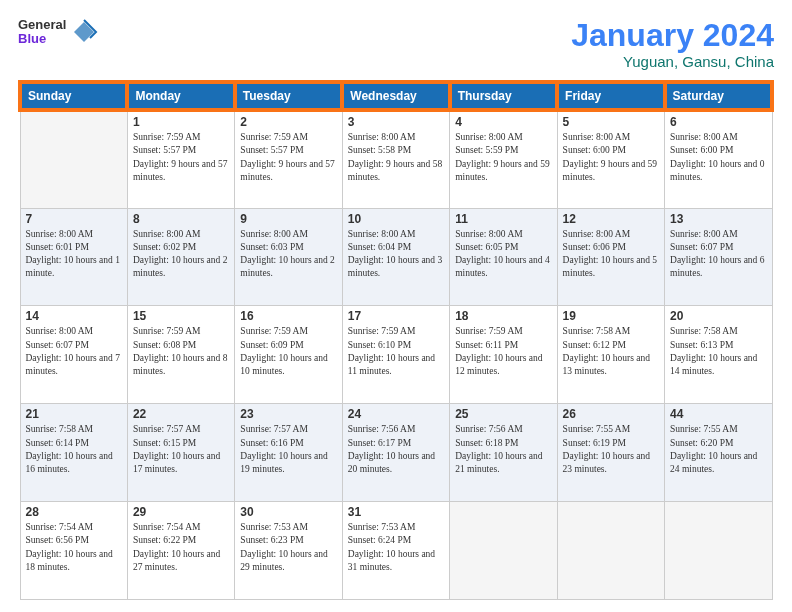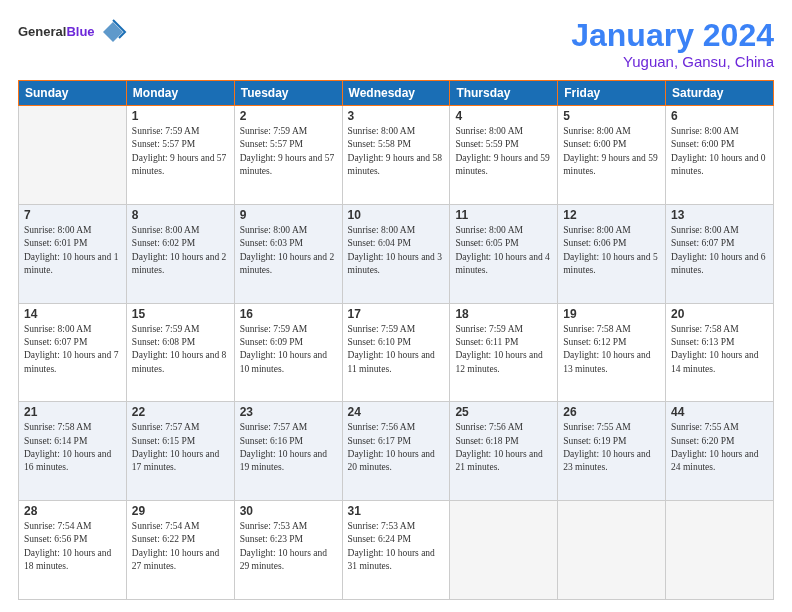--- a/index.html
+++ b/index.html
@@ -22,21 +22,21 @@
       justify-content: space-between;
       align-items: flex-start;
       margin-bottom: 10px;
     }
     .logo {
       display: flex;
       align-items: center;
     }
     .logo-text {
       display: flex;
-      flex-direction: row;
+      flex-direction: column;
       font-size: 13px;
       font-weight: bold;
       line-height: 1.1;
     }
     .logo-text .general {
       color: #333;
     }
     .logo-text .blue {
       color: #6d28d9;
     }
@@ -49,36 +49,36 @@
       text-align: right;
     }
     .title-block h1 {
       font-size: 32px;
       font-weight: bold;
       color: #3b82f6;
       line-height: 1.1;
     }
     .title-block h2 {
       font-size: 15px;
-      color: #6d28d9;
+      color: #0f766e;
       font-weight: normal;
     }
     .calendar {
       flex: 1;
       border-collapse: collapse;
       width: 100%;
       table-layout: fixed;
     }
     .calendar th {
       background-color: #1a6eb5;
       color: #fff;
       text-align: left;
       padding: 5px 6px;
       font-size: 12px;
-      border: 1px solid #f97316;
+      border: 4px solid #f97316;
     }
     .calendar td {
       vertical-align: top;
       border: 1px solid #ccc;
       padding: 3px 5px;
       font-size: 10px;
       color: #333;
       background: #fff;
       height: 88px;
     }

